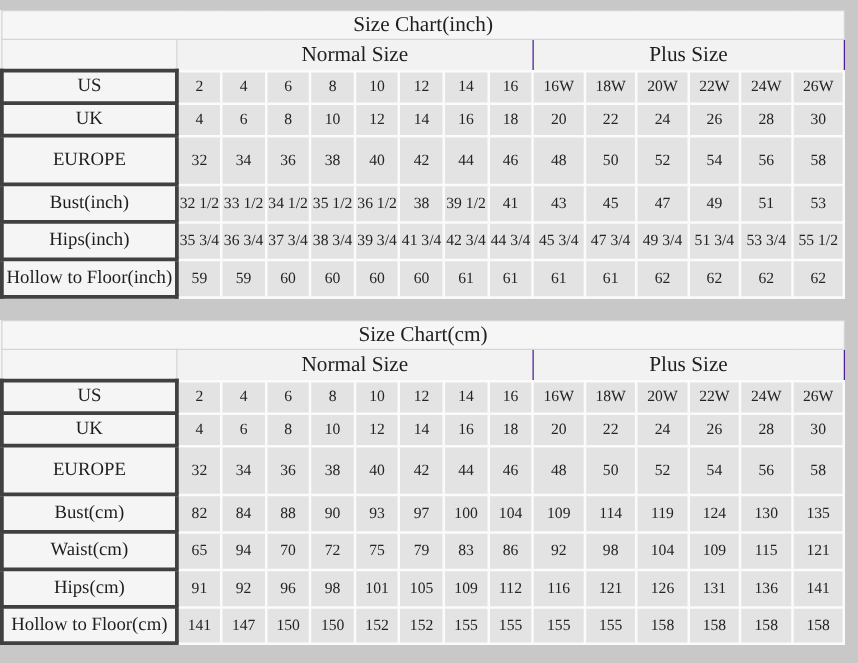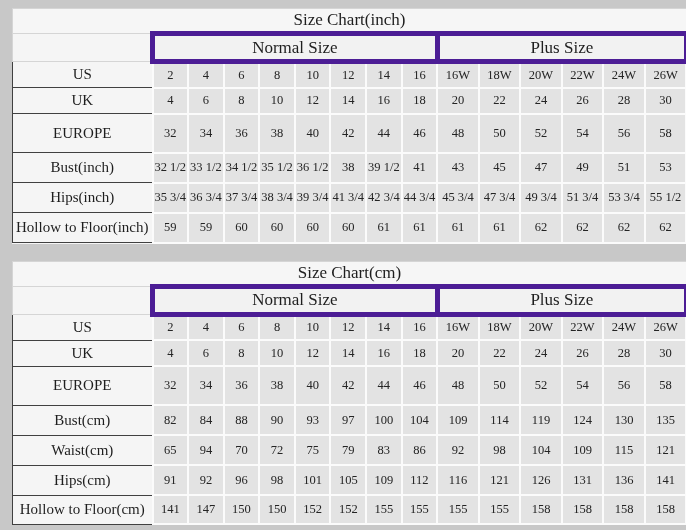--- a/index.html
+++ b/index.html
@@ -7,21 +7,21 @@
     padding: 0;
   }
   body {
     width: 686px;
     height: 530px;
     background: #c8c8c8;
     overflow: hidden;
     font-family: "Liberation Serif", "DejaVu Serif", serif;
   }
   .page {
-    padding: 8px 4px 0 12px;
+    padding: 8px 4px 0 0;
   }
   table.size-chart {
     border-collapse: collapse;
     table-layout: fixed;
     width: 674px;
     background: #f5f5f5;
   }
   table.size-chart:first-child {
     margin-bottom: 17px;
   }
@@ -42,27 +42,27 @@
     font-size: 17px;
     height: 22px;
   }
   td.corner-cell {
     background: #f5f5f5;
     border: 1px solid #d5d5d5;
     height: 23px;
   }
   td.section-cell {
     background: #f2f2f2;
-    border: 5px solid #4c1d95;
+    border: 1px solid #4c1d95;
     font-size: 17px;
     height: 23px;
   }
   td.label-cell {
     background: #f5f5f5;
-    border: 1px solid #404040;
+    border: 3px solid #404040;
     font-size: 15px;
   }
   td.data-cell {
     background: #e3e3e3;
     border: 2px solid #fbfbfb;
     font-size: 12.5px;
     color: #242424;
   }
   .size-chart tbody tr:nth-child(1),
   .size-chart tbody tr:nth-child(2) { height: 26px; }

